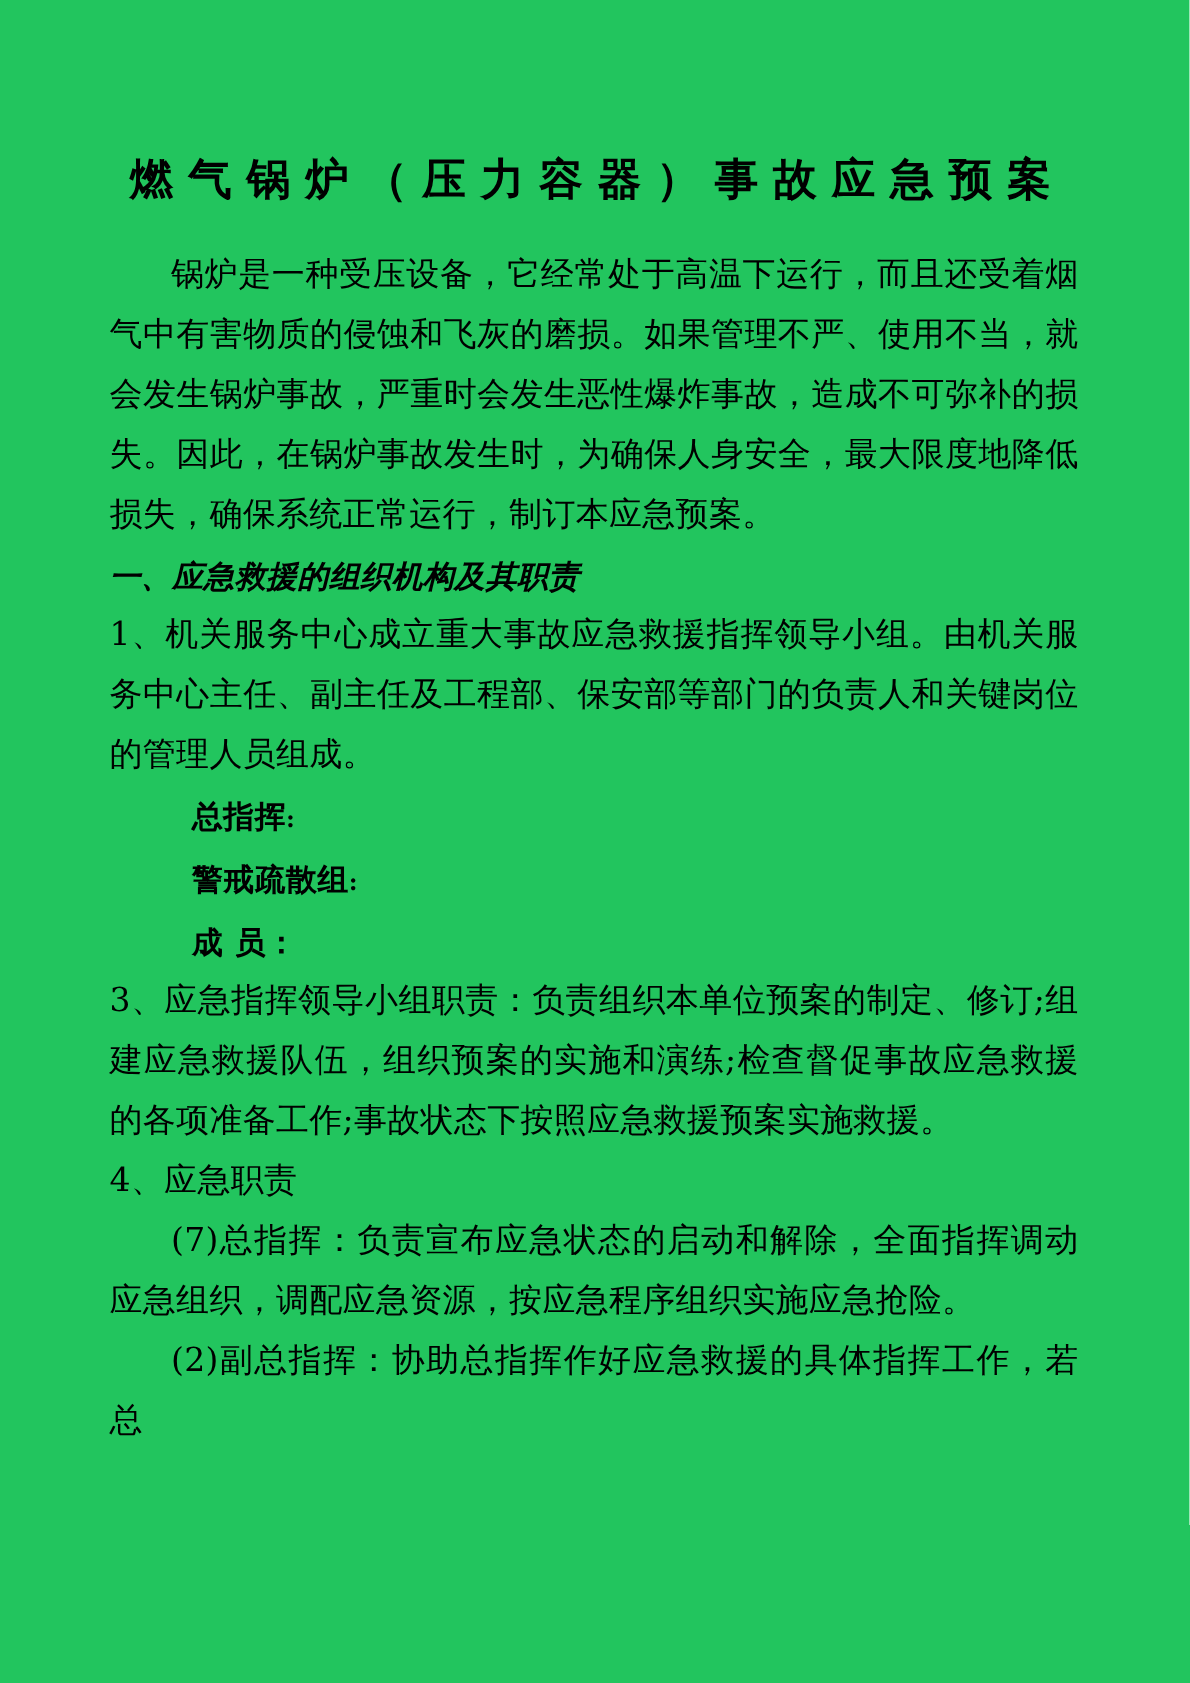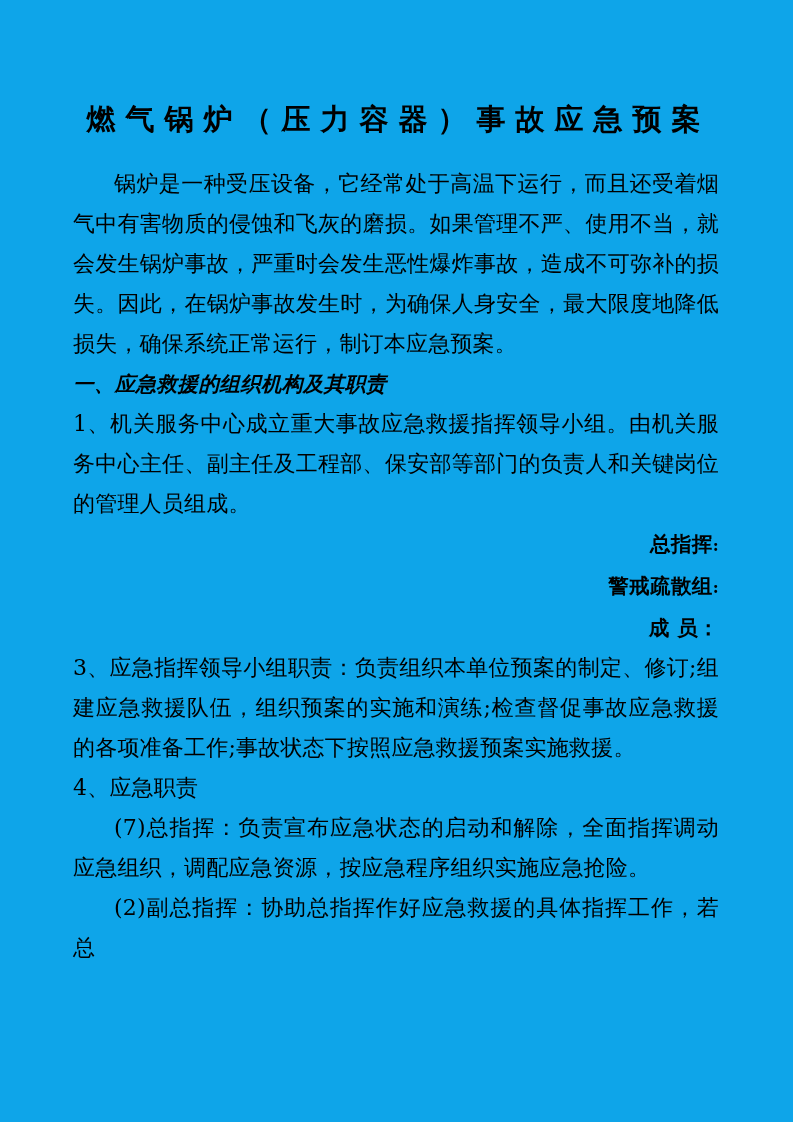--- a/index.html
+++ b/index.html
@@ -12,21 +12,21 @@
   body {
     font-family: "Liberation Serif", "DejaVu Serif", serif;
     color: #000000;
     -webkit-font-smoothing: antialiased;
   }
 
   .page {
     position: relative;
     width: 793px;
     height: 1122px;
-    background: #0ea5e9;
+    background: #22c55e;
     overflow: hidden;
     box-sizing: border-box;
   }
 
   .content {
     position: absolute;
     left: 73px;
     top: 96px;
     width: 646px;
   }
@@ -73,21 +73,20 @@
 
   
   .role-line {
     font-family: "DejaVu Sans", "Liberation Sans", sans-serif;
     font-weight: 700;
     font-size: 20.5px;
     line-height: 40px;
     margin: 0;
     padding-left: 55px;
     letter-spacing: 0.4px;
-    text-align: right;
   }
 
   .role-line .colon-thin {
     font-family: "DejaVu Serif", "Liberation Serif", serif;
     font-weight: 700;
     font-size: 16px;
   }
 </style>
 </head>
 <body>

